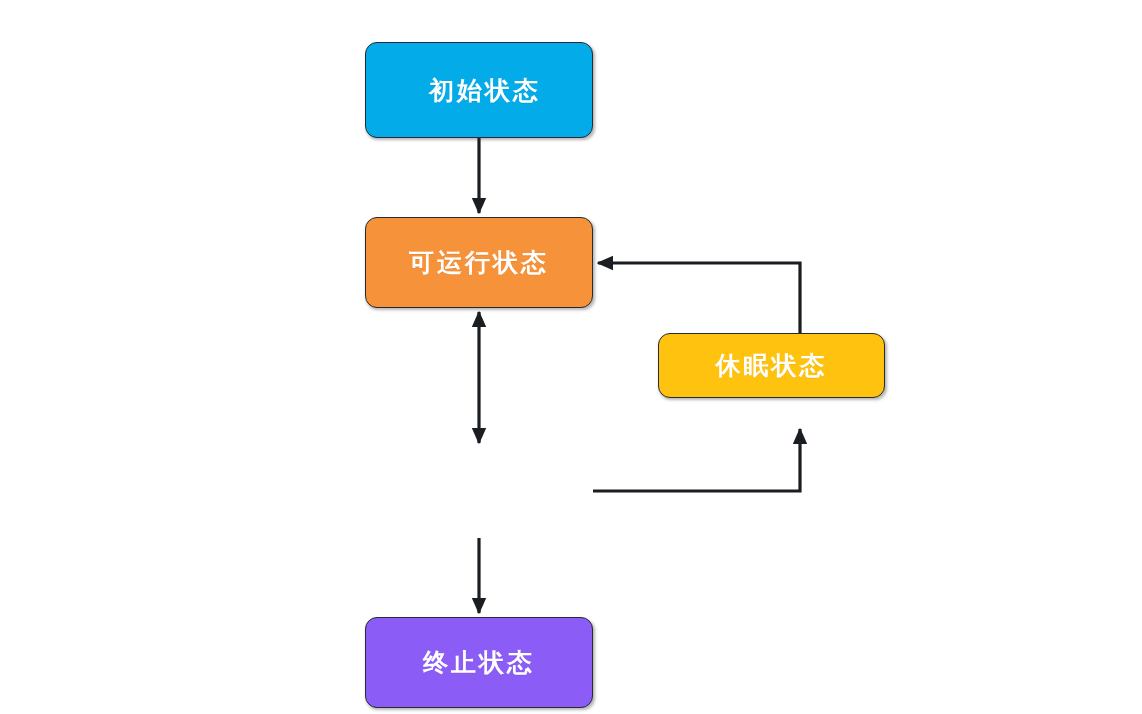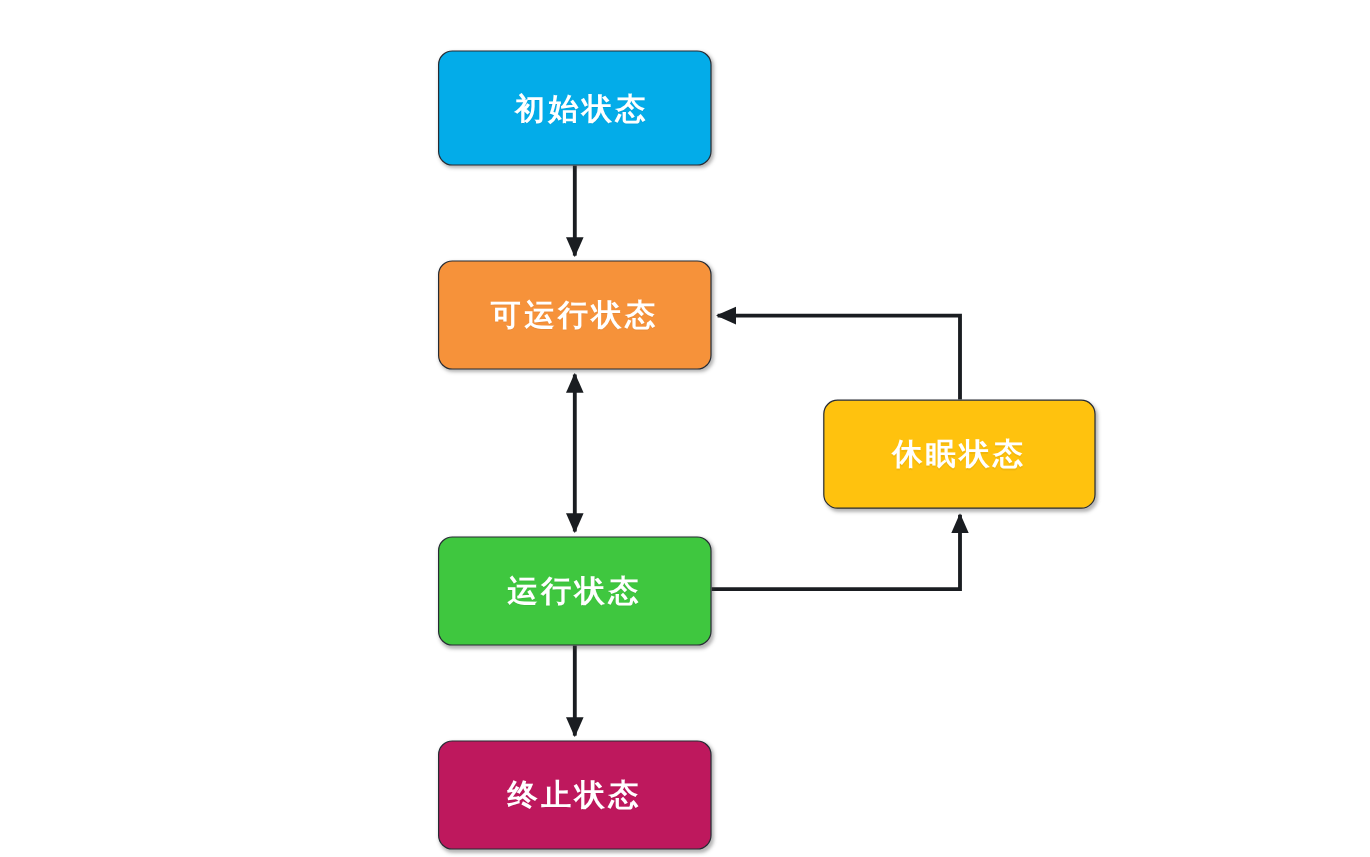--- a/index.html
+++ b/index.html
@@ -45,21 +45,21 @@
     letter-spacing: 3px;
     line-height: 1;
     text-shadow: 0 1px 0 rgba(0,0,0,0.05);
     user-select: none;
     white-space: nowrap;
   }
   .n-initial   { background: #03ace9; }
   .n-runnable  { background: #f6923a; }
   .n-dormant   { background: #ffc20e; }
   .n-running   { background: #3fc73f; }
-  .n-terminated{ background: #be185d; }
+  .n-terminated{ background: #8b5cf6; }
 </style>
 </head>
 <body>
 
 <div id="canvas">
 
   <svg id="edge-layer" viewBox="0 0 1142 714" width="1142" height="714">
     <defs>
       <marker id="arrowEnd" viewBox="0 0 10 10" refX="9.2" refY="5" markerWidth="5.2" markerHeight="5.2" orient="auto-start-reverse">
         <path d="M 0 0.6 L 10 5 L 0 9.4 z" fill="#1a1d21"></path>
@@ -84,25 +84,22 @@
   </svg>
 
   <div class="node n-initial" style="left:365px; top:42px; width:228px; height:96px;padding-left:12px;">
     <span class="node-label">初始状态</span>
   </div>
 
   <div class="node n-runnable" style="left:365px; top:217px; width:228px; height:91px;">
     <span class="node-label">可运行状态</span>
   </div>
 
-  <div class="node n-dormant" style="left:686px; top:333px; width:227px; height:91px;">
+  <div class="node n-dormant" style="left:658px; top:333px; width:227px; height:65px;">
     <span class="node-label">休眠状态</span>
   </div>
 
-  <div class="node n-running" style="left:365px; top:447px; width:228px; height:91px;">
-    <span class="node-label">运行状态</span>
-  </div>
 
   <div class="node n-terminated" style="left:365px; top:617px; width:228px; height:91px;">
     <span class="node-label">终止状态</span>
   </div>
 
 </div>
 
 </body></html>

